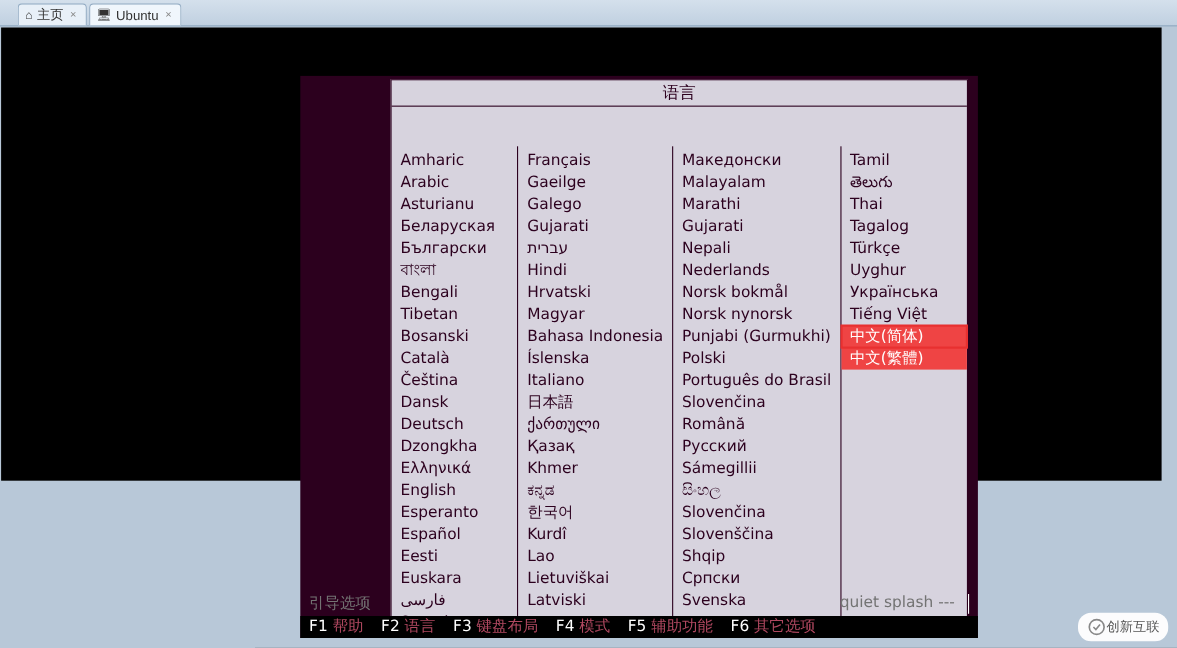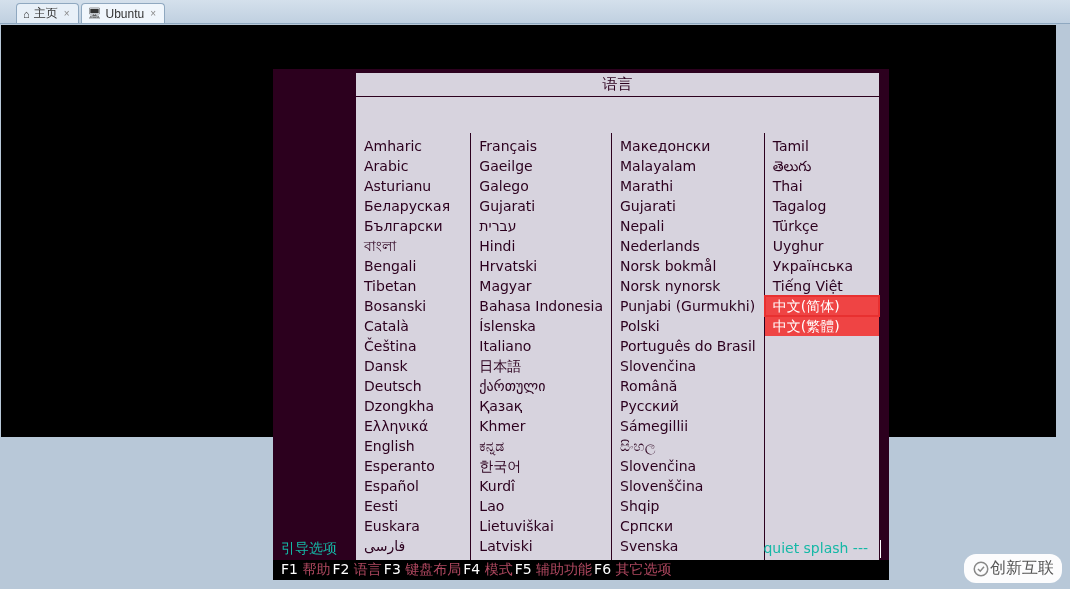--- a/index.html
+++ b/index.html
@@ -96,51 +96,51 @@
   .lang-item.boxed {
     outline: 2px solid #e83030;
     outline-offset: -1px;
   }
   .boot-options {
     position: absolute;
     bottom: 22px;
     left: 8px;
     right: 8px;
     font-size: 14px;
-    color: #14b8a6;
+    color: #737373;
     display: flex;
     justify-content: space-between;
   }
   .boot-cursor {
     border-right: 1px solid #fff;
     padding-right: 12px;
   }
   .fkey-bar {
     position: absolute;
     bottom: 0;
     left: 0;
     right: 0;
     background: #000;
     color: #d7d3de;
     font-size: 14px;
     padding: 1px 8px;
   }
   .fkey {
     display: inline-block;
-    margin-right: 2px;
+    margin-right: 16px;
   }
   .fkey .k { color: #fff; }
   .fkey .lbl { color: #b04860; }
   .watermark {
     position: absolute;
     right: 8px;
     bottom: 6px;
     background: rgba(255,255,255,0.95);
     padding: 4px 8px;
-    font-size: 16px;
+    font-size: 12px;
     color: #555;
     display: flex;
     align-items: center;
     gap: 0;
     border-radius: 12px;
   }
   .watermark svg { width: 18px; height: 18px; }
 </style>
 </head>
 <body>

